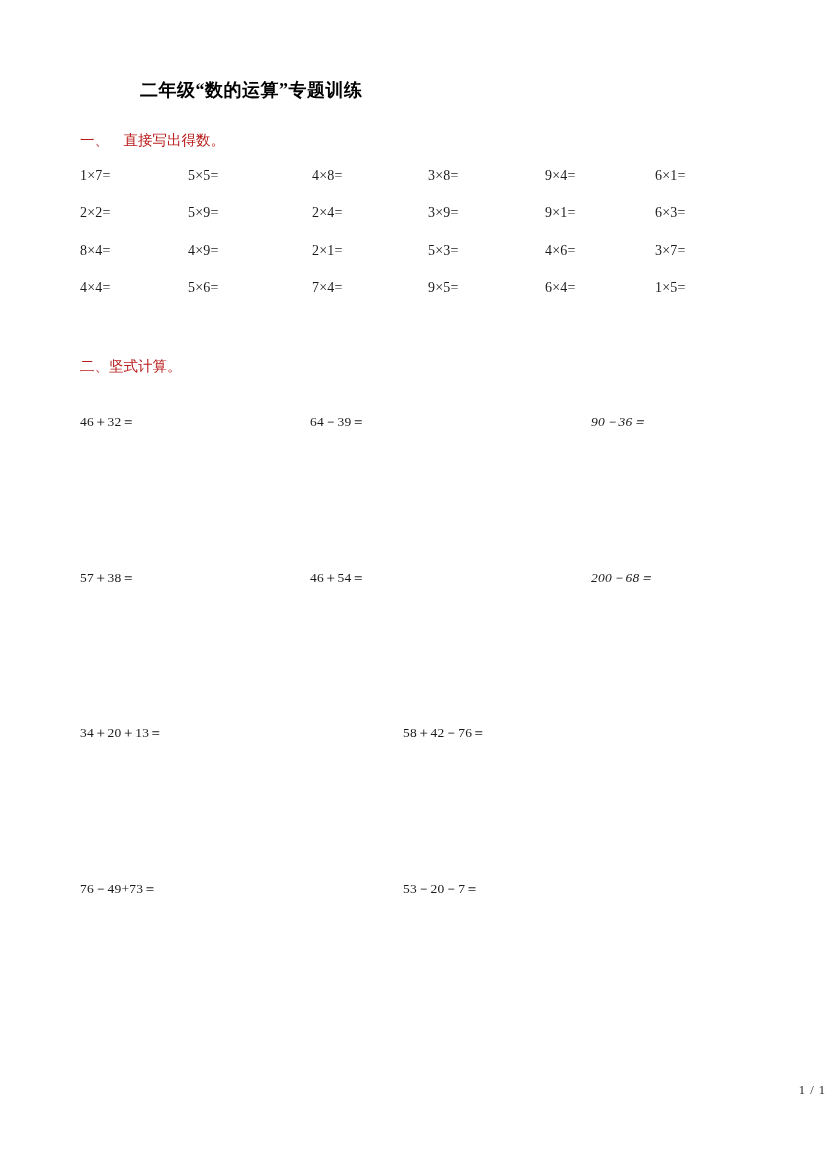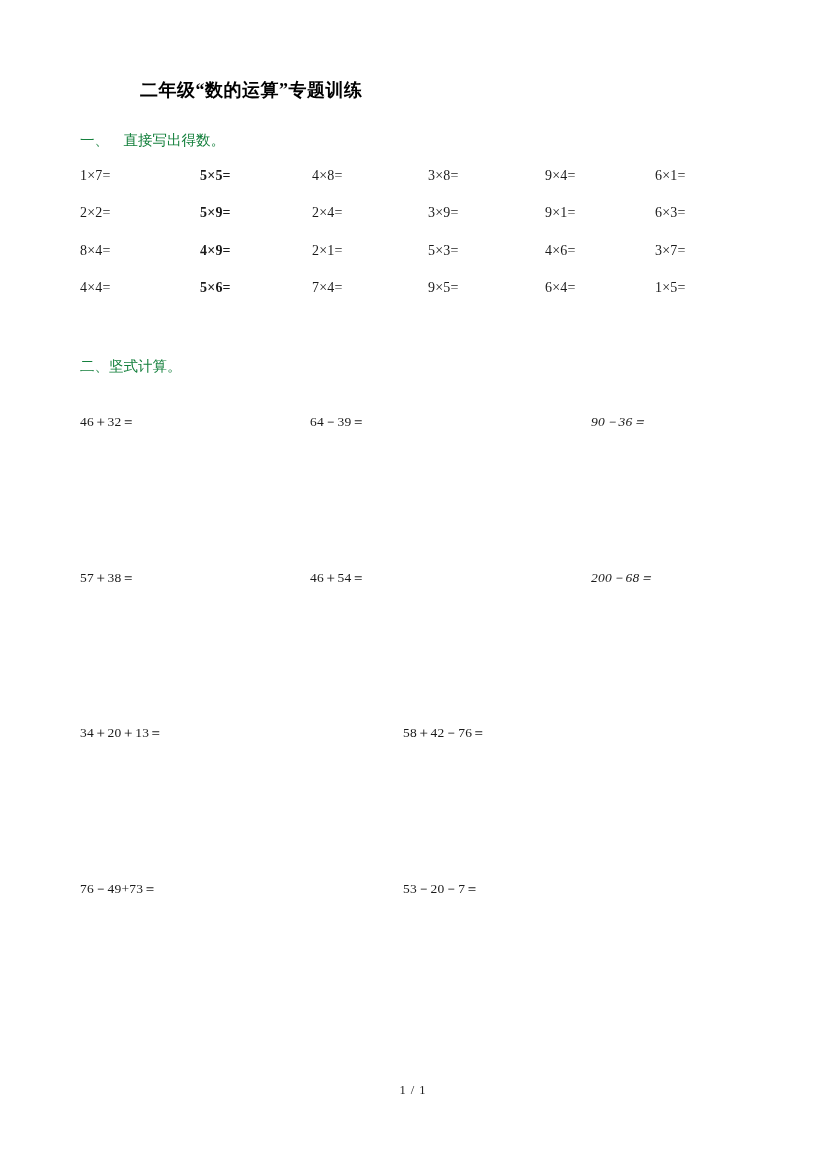--- a/index.html
+++ b/index.html
@@ -30,21 +30,21 @@
     letter-spacing: 0.5px;
     color: #000000;
     white-space: nowrap;
   }
 
   
   .section-heading {
     position: absolute;
     left: 80px;
     font-size: 14.5px;
-    color: #15803d;
+    color: #b91c1c;
     white-space: pre;
   }
   #sec1-heading { top: 131px; }
   #sec2-heading { top: 357px; }
 
   
   .oral-grid {
     position: absolute;
     left: 0;
     top: 168px;
@@ -57,21 +57,21 @@
   .oral-cell {
     position: absolute;
     top: 0;
     font-size: 14px;
     color: #1a1a1a;
     white-space: nowrap;
     letter-spacing: 0.2px;
     text-align: center;
   }
   .oral-c0 { left: 80px; }
-  .oral-c1 { left: 200px; font-weight: bold; }
+  .oral-c1 { left: 188px; }
   .oral-c2 { left: 312px; }
   .oral-c3 { left: 428px; }
   .oral-c4 { left: 545px; }
   .oral-c5 { left: 655px; }
 
   
   .vert-area {
     position: absolute;
     left: 0;
     top: 413px;
@@ -94,21 +94,21 @@
   .vert-a2 { left: 591px; font-style: italic; }
   .vert-b0 { left: 80px; }
   .vert-b1 { left: 403px; }
 
   
   .page-footer {
     position: absolute;
     left: 0;
     top: 1083px;
     width: 826px;
-    text-align: center;
+    text-align: right;
     font-size: 12.5px;
     color: #1a1a1a;
     letter-spacing: 1px;
   }
 </style>
 </head>
 <body>
 
 <div class="page">
 

